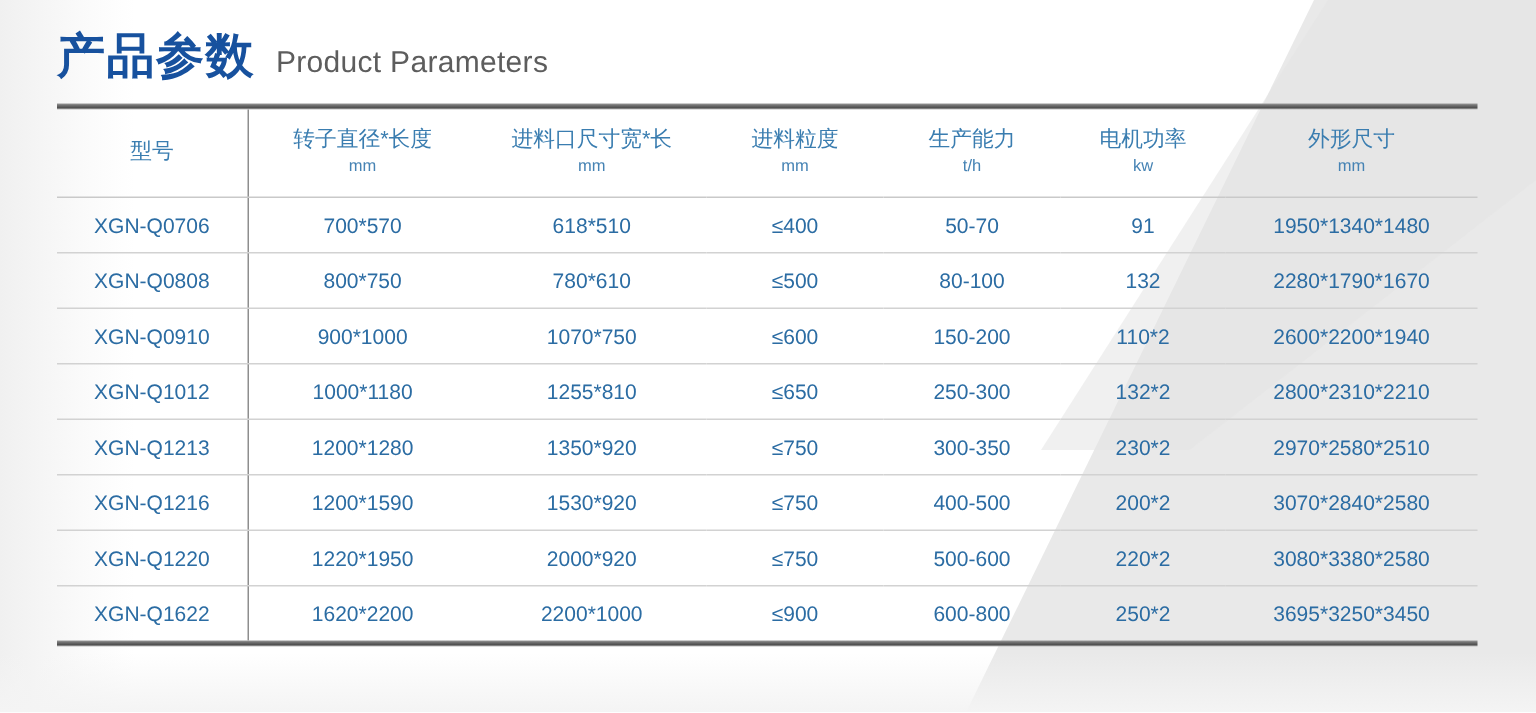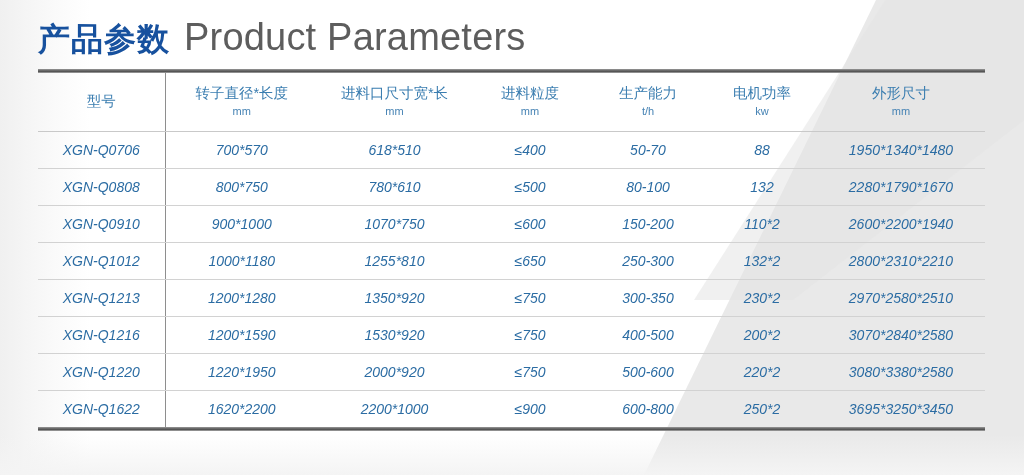--- a/index.html
+++ b/index.html
@@ -74,21 +74,21 @@
     gap: 14px;
     white-space: nowrap;
   }
   .title-cn {
     font-size: 32px;
     font-weight: bold;
     color: #17519e;
     letter-spacing: 1px;
   }
   .title-en {
-    font-size: 38px;
+    font-size: 20px;
     font-weight: normal;
     color: #5d5d5d;
     letter-spacing: .2px;
   }
 
   
   .table-wrap {
     position: absolute;
     left: 38px;
     top: 69px;
@@ -97,21 +97,20 @@
   table.spec {
     width: 947px;
     border-collapse: collapse;
     table-layout: fixed;
   }
   table.spec thead tr.hdr {
     height: 58px;
   }
   table.spec tbody tr {
     height: 37px;
-    font-style: italic;
   }
   table.spec th, table.spec td {
     text-align: center;
     vertical-align: middle;
     padding: 0;
   }
   
   .top-rule {
     height: 4px;
     width: 947px;
@@ -196,21 +195,21 @@
             <th class="c6"><span>外形尺寸</span><span class="unit">mm</span></th>
           </tr>
       </thead>
       <tbody>
           <tr>
             <td class="c0">XGN-Q0706</td>
             <td class="c1">700*570</td>
             <td class="c2">618*510</td>
             <td class="c3">≤400</td>
             <td class="c4">50-70</td>
-            <td class="c5">88</td>
+            <td class="c5">91</td>
             <td class="c6">1950*1340*1480</td>
           </tr>
           <tr>
             <td class="c0">XGN-Q0808</td>
             <td class="c1">800*750</td>
             <td class="c2">780*610</td>
             <td class="c3">≤500</td>
             <td class="c4">80-100</td>
             <td class="c5">132</td>
             <td class="c6">2280*1790*1670</td>

